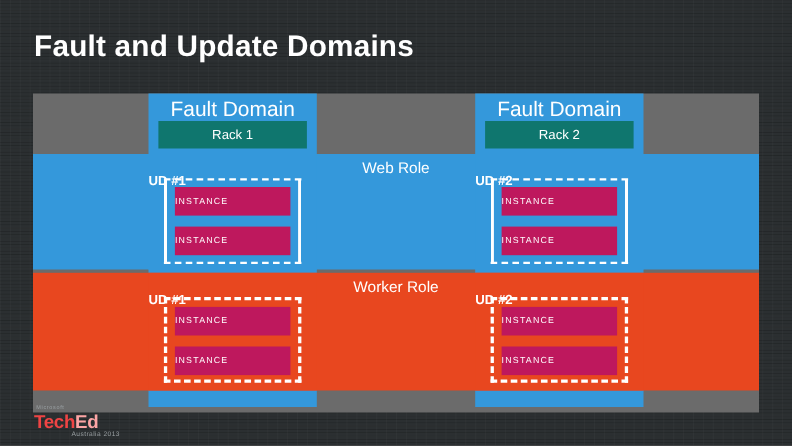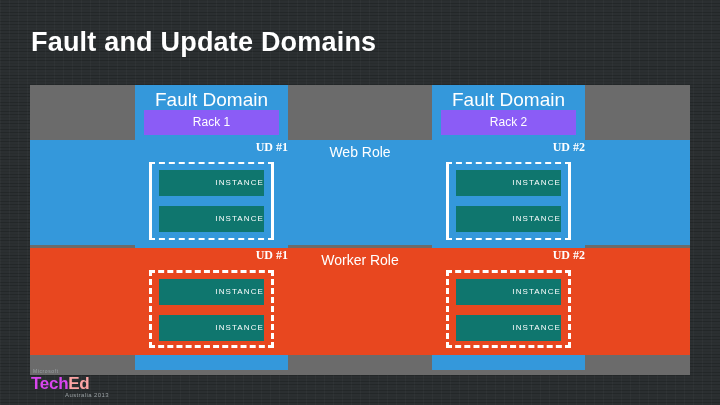--- a/index.html
+++ b/index.html
@@ -41,21 +41,21 @@
   #fd-left{ left:105px; }
   #fd-right{ left:402px; }
 
   .fd-title{
     position:absolute;left:0;top:4px;width:100%;
     text-align:center;color:#ffffff;font-size:19px;
     white-space:nowrap;
   }
   .rack-band{
     position:absolute;left:9px;top:25px;width:135px;height:25px;
-    background:#8b5cf6;
+    background:#0f766e;
   }
   .rack-label{
     display:block;text-align:center;color:#ffffff;font-size:12px;
     line-height:25px;
   }
 
   
   .role-band{
     position:absolute;left:0;width:660px;
   }
@@ -71,65 +71,64 @@
   
   .ud-group{
     position:absolute;width:153px;
   }
   .ud-group.web   { top:55px;  height:105px; background:#3498db; }
   .ud-group.worker{ top:163px; height:107px; background:#e8471f; }
   .ud-left  { left:105px; }
   .ud-right { left:402px; }
 
   .ud-label{
-    position:absolute;left:0;top:0;width:100%;
-    text-align:right;color:#ffffff;font-size:12px;font-weight:bold;
-    white-space:nowrap;
-    font-family:Liberation Serif, serif;
+    position:absolute;left:0;top:17px;width:100%;
+    text-align:left;color:#ffffff;font-size:12px;font-weight:bold;
+    white-space:nowrap;
   }
 
   
   .inst-box{
     position:absolute;left:14px;top:22px;width:125px;height:78px;
     box-sizing:border-box;
   }
   .inst-box.solid-sides{
     border-top:2px dashed #ffffff;
     border-bottom:2px dashed #ffffff;
     border-left:3px solid #ffffff;
     border-right:3px solid #ffffff;
   }
   .inst-box.all-dashed{
     border:3px dashed #ffffff;
   }
 
   .instance{
     position:absolute;left:7px;width:105px;height:26px;
-    background:#0f766e;
+    background:#be185d;
     color:#ffffff;font-size:8px;letter-spacing:1.1px;
-    text-align:right;line-height:26px;
+    text-align:left;line-height:26px;
   }
   .instance.i1{ top:6px; }
   .instance.i2{ top:42px; }
 
   
   #logo{
     position:absolute;left:31px;top:368px;width:110px;height:33px;
   }
   #logo-microsoft{
     position:absolute;left:2px;top:0;
     color:#9aa0a3;font-size:5px;letter-spacing:0.6px;
     white-space:nowrap;
   }
   #logo-teched{
     position:absolute;left:0;top:6px;
     font-size:17px;font-weight:bold;letter-spacing:-0.3px;
     white-space:nowrap;
   }
-  #logo-tech{ color:#d946ef; }
+  #logo-tech{ color:#ef4444; }
   #logo-ed{ color:#fca5a5; }
   #logo-country{
     position:absolute;left:34px;top:24px;
     color:#9aa0a3;font-size:6px;letter-spacing:0.4px;
     white-space:nowrap;
   }
 </style>
 </head>
 <body>
 

